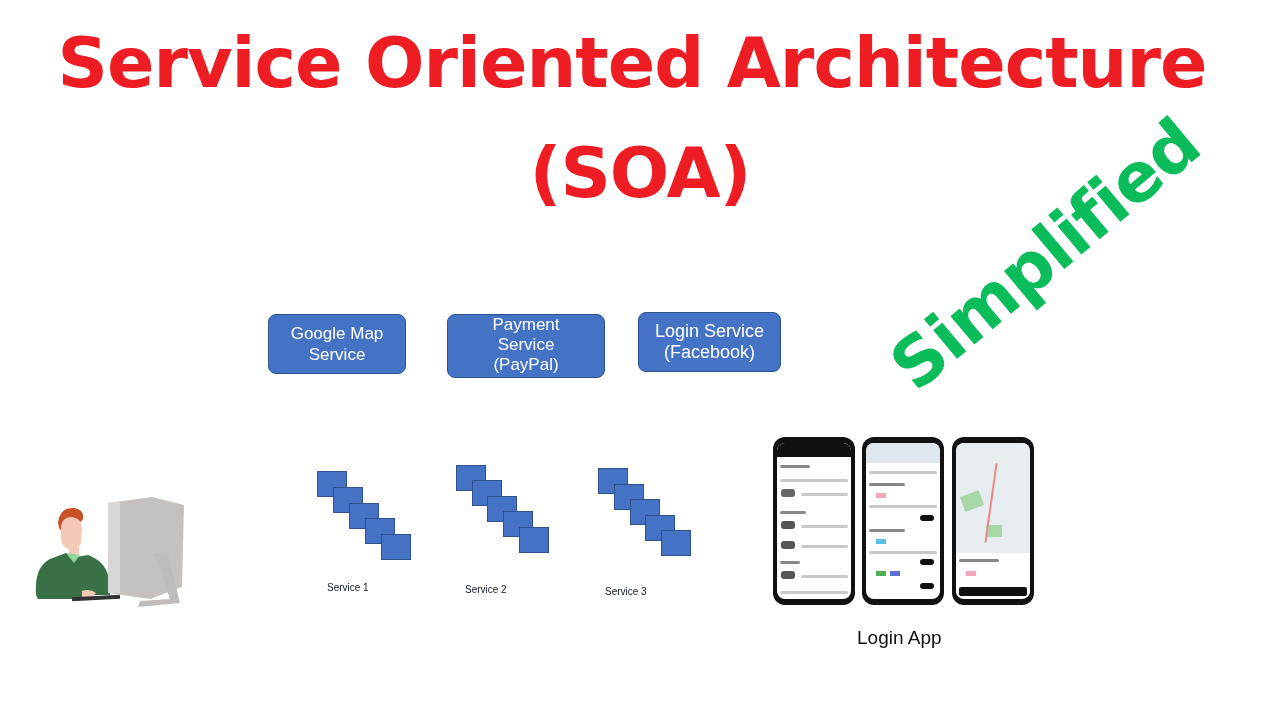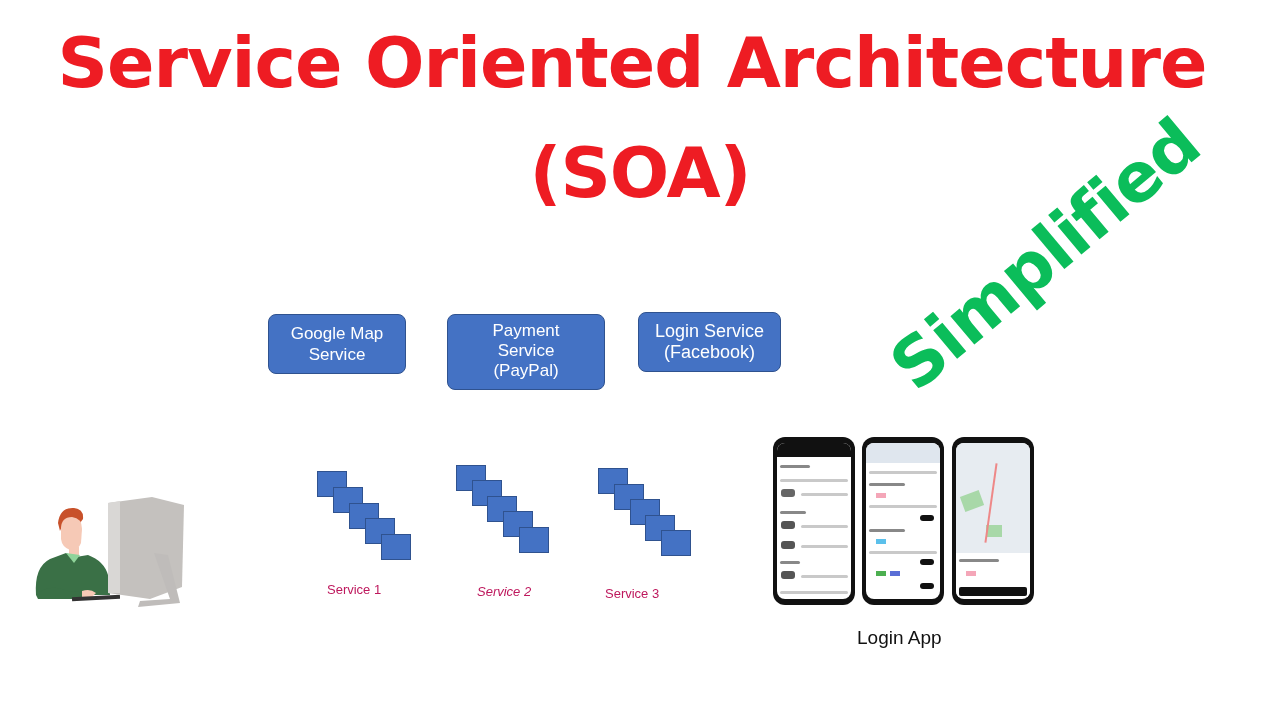--- a/index.html
+++ b/index.html
@@ -10,36 +10,36 @@
   .title.l1 { top:18px; font-size:70px; line-height:90px; left:-8px; }
   .title.l2 { top:128px; font-size:70px; line-height:90px; left:0px; }
   .simplified { position:absolute; left:845px; top:215px; width:400px; text-align:center;
                 color:#0bbd5a; font-family:"DejaVu Sans", sans-serif; font-weight:bold; font-size:68px;
                 transform:rotate(-40deg); transform-origin:center center; letter-spacing:-1px; }
   .svc-box { position:absolute; background:#4472c4; border:1.5px solid #2f528f; border-radius:8px;
              color:#ffffff; font-size:17px; line-height:21px; display:flex; align-items:center;
              justify-content:center; text-align:center; white-space:pre-line; box-sizing:border-box; }
   .stack { position:absolute; }
   .stack .sq { position:absolute; width:30px; height:26px; background:#4472c4; border:1px solid #2f528f; box-sizing:border-box; }
-  .svc-label { position:absolute; font-size:13px; color:#be185d; }
+  .svc-label { position:absolute; font-size:10px; color:#0f172a; }
   .uber-label { position:absolute; left:857px; top:627px; font-size:19px; color:#111; }
   .phone { position:absolute; top:437px; width:82px; height:168px; background:#111; border-radius:12px; }
   .phone .screen { position:absolute; left:4px; top:6px; right:4px; bottom:6px; background:#fff; border-radius:8px; overflow:hidden; }
   .bar { position:absolute; left:3px; right:3px; height:3px; background:#c9c9c9; border-radius:2px; }
 </style>
 </head>
 <body>
 
 <div class="title l1">Service Oriented Architecture</div>
 <div class="title l2">(SOA)</div>
 <div class="simplified">Simplified</div>
 
 <div class="svc-box" style="left:268px;top:314px;width:138px;height:60px;">Google Map
 Service</div>
-<div class="svc-box" style="left:447px;top:314px;width:158px;height:76px;line-height:20px;padding-bottom:2px;">Payment
+<div class="svc-box" style="left:447px;top:314px;width:158px;height:64px;line-height:20px;padding-bottom:2px;">Payment
 Service
 (PayPal)</div>
 <div class="svc-box" style="left:638px;top:312px;width:143px;height:60px;font-size:18px;">Login Service
 (Facebook)</div>
 
 <div class="stack" style="left:317px;top:471px;">
   <div class="sq" style="left:0;top:0;"></div>
   <div class="sq" style="left:16px;top:16px;"></div>
   <div class="sq" style="left:32px;top:32px;"></div>
   <div class="sq" style="left:48px;top:47px;"></div>
@@ -47,21 +47,21 @@
 </div>
 <div class="svc-label" style="left:327px;top:582px;">Service 1</div>
 
 <div class="stack" style="left:456px;top:465px;">
   <div class="sq" style="left:0;top:0;"></div>
   <div class="sq" style="left:16px;top:15px;"></div>
   <div class="sq" style="left:31px;top:31px;"></div>
   <div class="sq" style="left:47px;top:46px;"></div>
   <div class="sq" style="left:63px;top:62px;"></div>
 </div>
-<div class="svc-label" style="left:477px;top:584px;font-style:italic;">Service 2</div>
+<div class="svc-label" style="left:465px;top:584px;">Service 2</div>
 
 <div class="stack" style="left:598px;top:468px;">
   <div class="sq" style="left:0;top:0;"></div>
   <div class="sq" style="left:16px;top:16px;"></div>
   <div class="sq" style="left:32px;top:31px;"></div>
   <div class="sq" style="left:47px;top:47px;"></div>
   <div class="sq" style="left:63px;top:62px;"></div>
 </div>
 <div class="svc-label" style="left:605px;top:586px;">Service 3</div>
 

